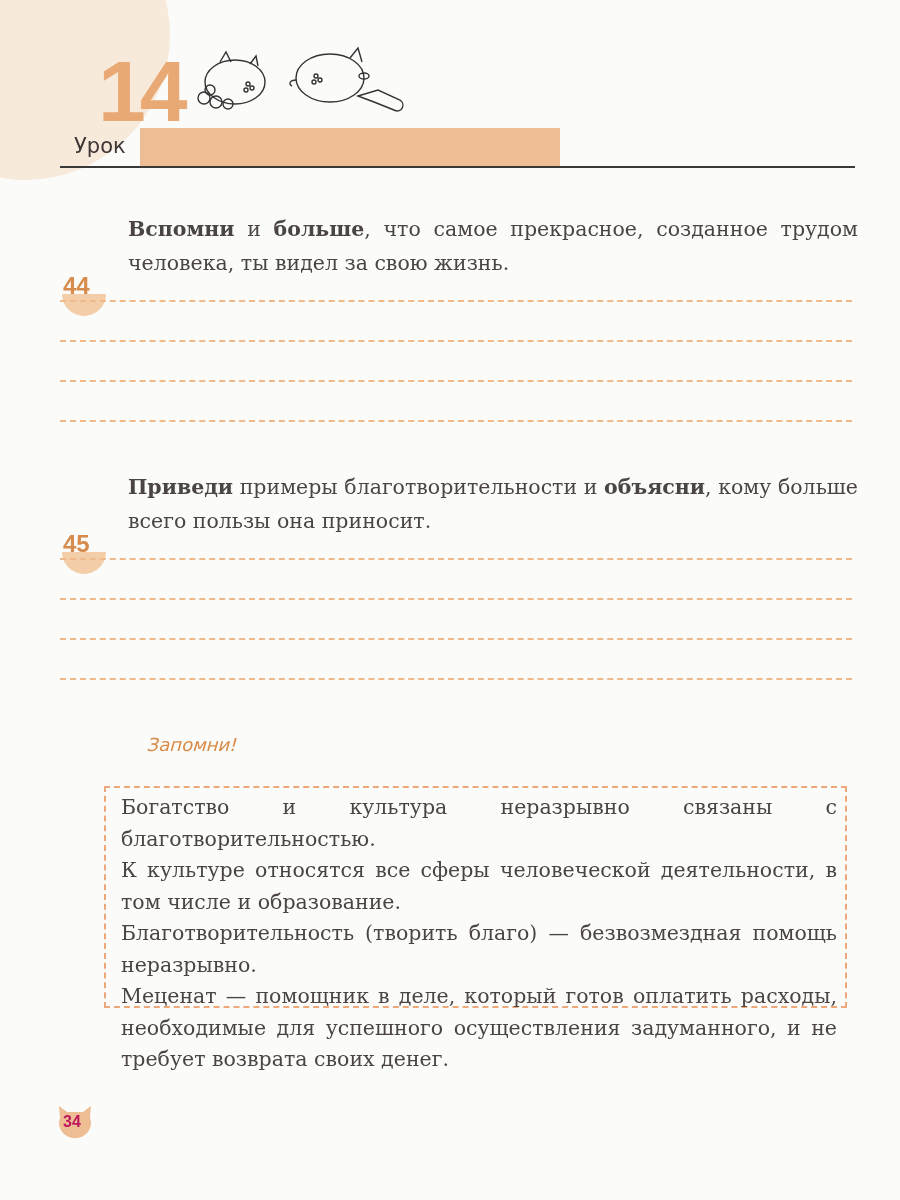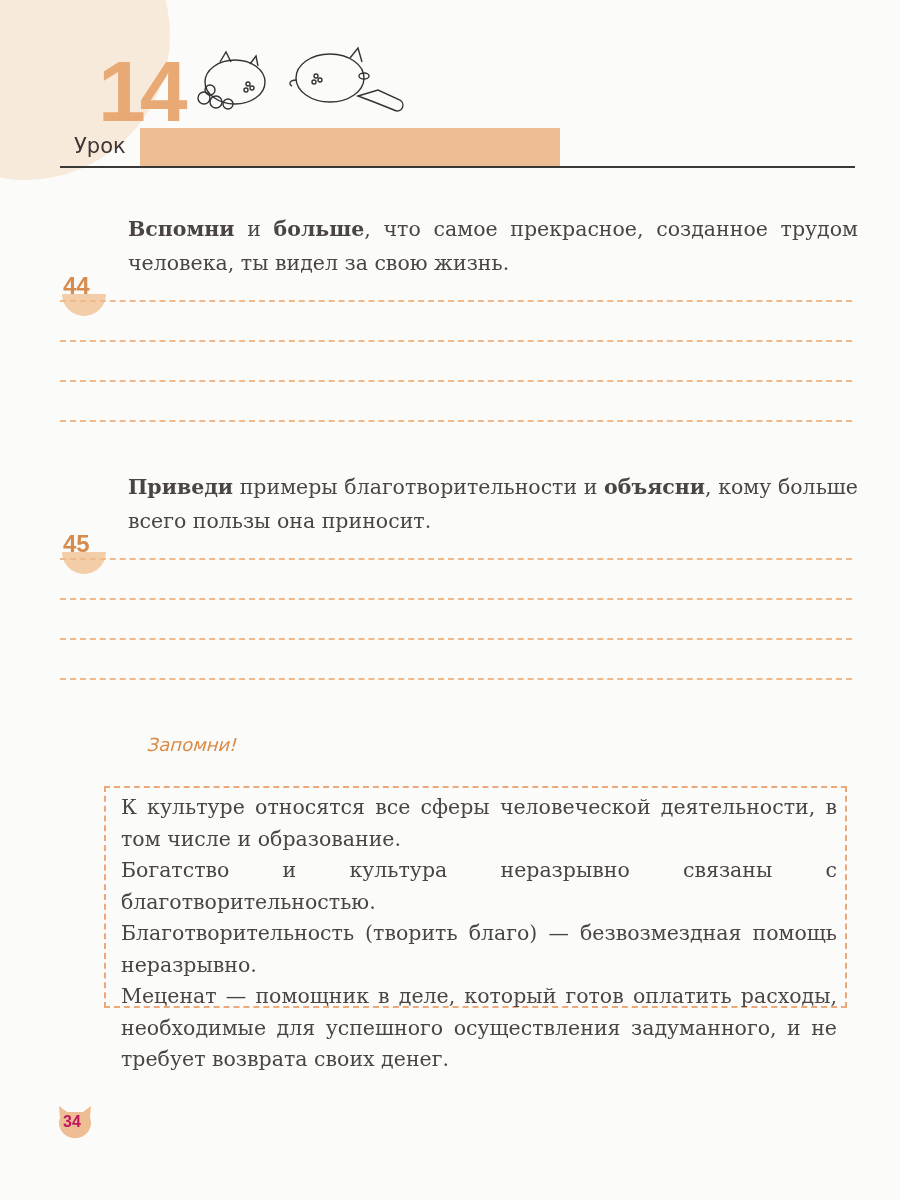--- a/index.html
+++ b/index.html
@@ -82,22 +82,22 @@
 </div>
 <div class="lines" style="top:558px;">
   <div class="dline"></div>
     <div class="dline"></div>
     <div class="dline"></div>
     <div class="dline"></div>
 </div>
 
 <div class="remember">Запомни!</div>
 <div class="box">
+  <p>Богатство и культура неразрывно связаны с благотворительностью.</p>
   <p>К культуре относятся все сферы человеческой деятельности, в том числе и образование.</p>
-  <p>Богатство и культура неразрывно связаны с благотворительностью.</p>
   <p>Благотворительность (творить благо) — безвозмездная помощь неразрывно.</p>
   <p>Меценат — помощник в деле, который готов оплатить расходы, необходимые для успешного осуществления задуманного, и не требует возврата своих денег.</p>
 </div>
 
 <div class="pagebadge">
   <svg width="38" height="36" viewBox="0 0 38 36">
     <path d="M3 2 L11 8 L27 8 L35 2 L34 14 A16 15 0 1 1 4 14 Z" fill="#eebd94"></path>
   </svg>
   <span class="n">34</span>
 </div>

